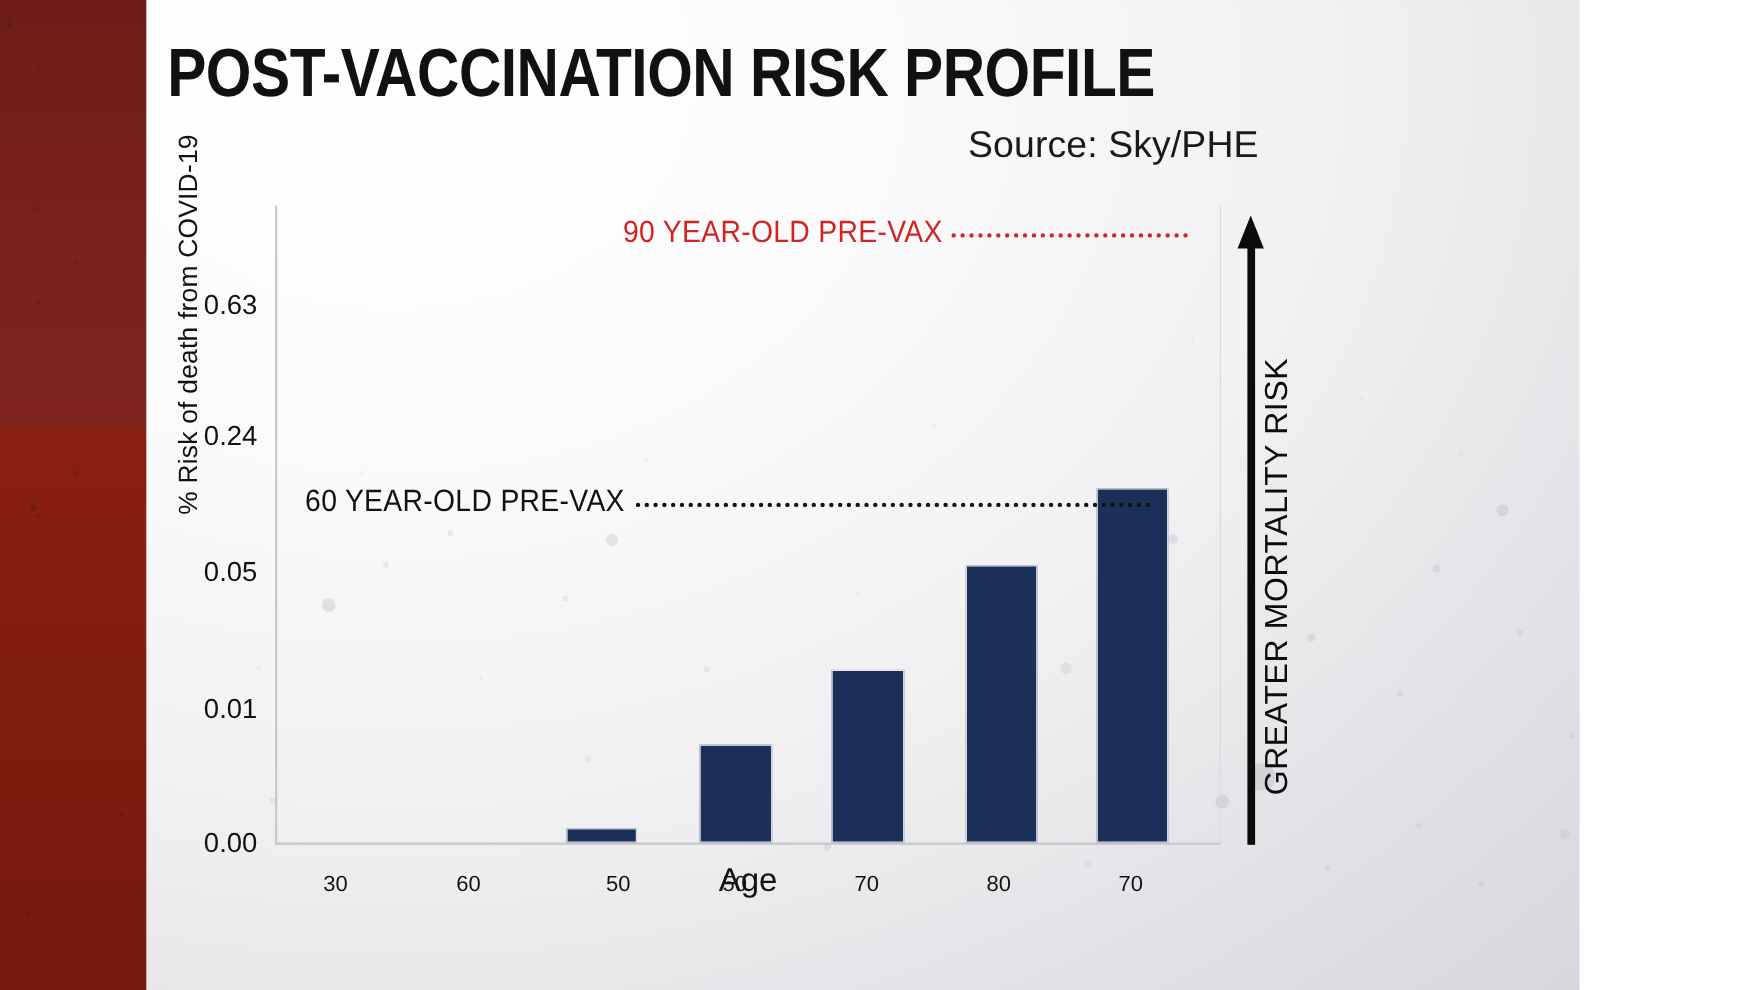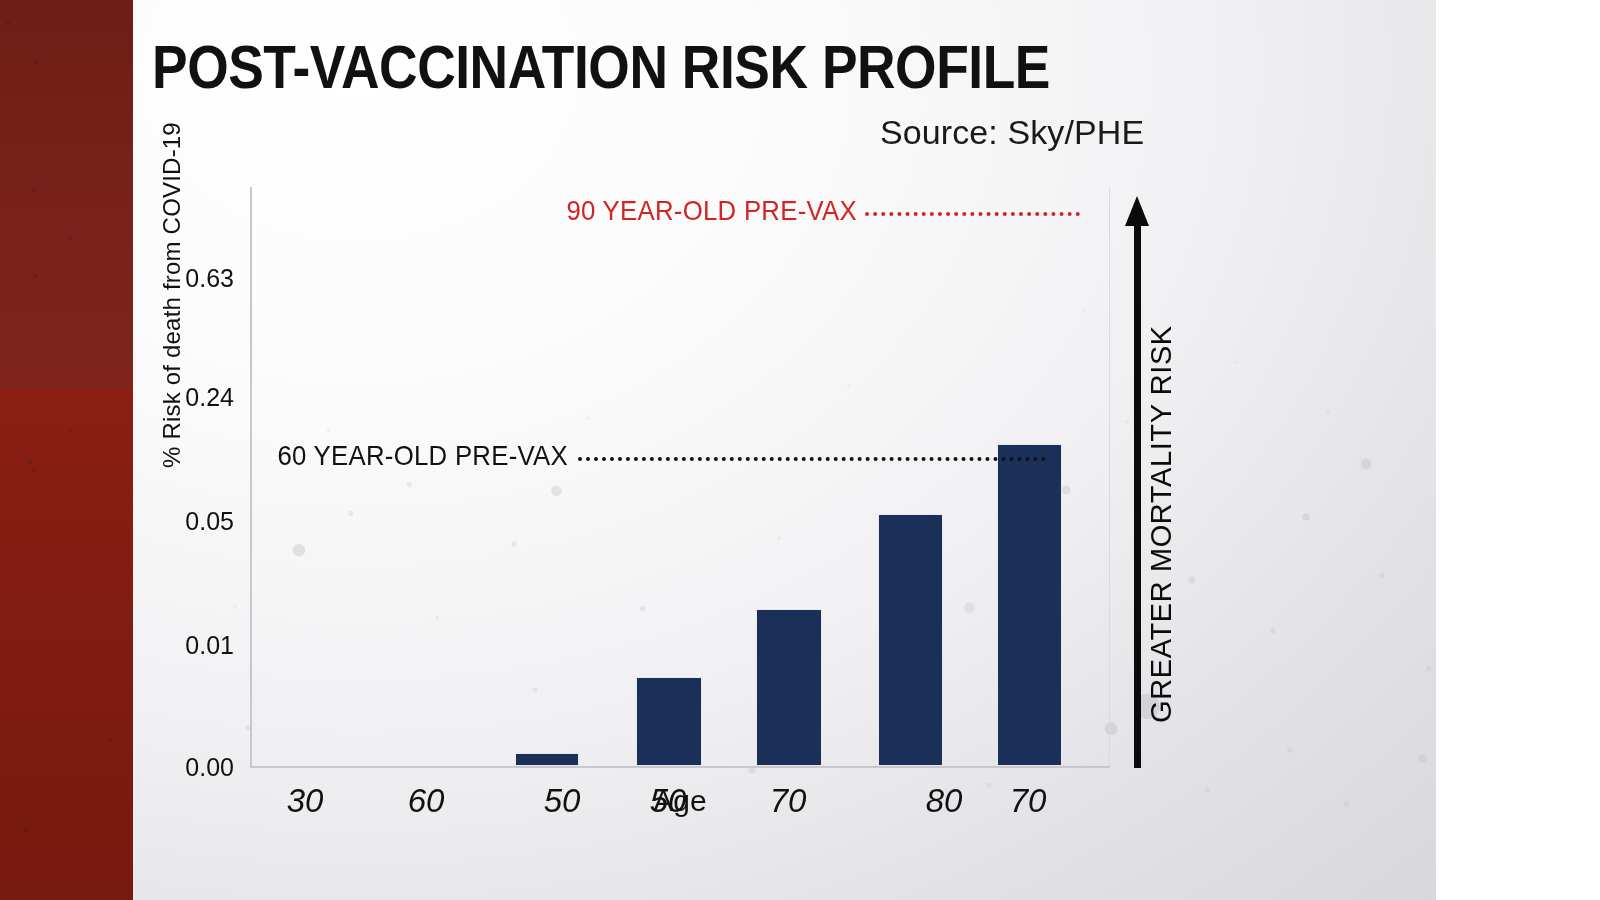--- a/index.html
+++ b/index.html
@@ -110,26 +110,25 @@
     margin-right: 16px;
     transform: translateY(-50%);
     font-size: 25px;
     color: #111;
     white-space: nowrap;
     text-align: right;
   }
   .xtick {
     position: absolute;
     top: 100%;
-    margin-top: 14px;
+    margin-top: 25px;
     transform: translateX(-50%);
-    font-size: 33px;
+    font-size: 20px;
     color: #111;
     white-space: nowrap;
-    font-style: italic;
   }
 
   
   .ylabel {
     position: absolute;
     left: 158px;
     top: 468px;
     font-size: 24px;
     color: #111;
     transform: rotate(-90deg);
@@ -300,21 +299,21 @@
     <div class="ytick" style="top:210px">0.24</div>
     <div class="ytick" style="top:334px">0.05</div>
     <div class="ytick" style="top:458px">0.01</div>
     <div class="ytick" style="top:580px">0.00</div>
 
     <div class="xtick" style="left:55px">30</div>
     <div class="xtick" style="left:176px">60</div>
     <div class="xtick" style="left:312px">50</div>
     <div class="xtick" style="left:418px">50</div>
     <div class="xtick" style="left:538px">70</div>
-    <div class="xtick" style="left:694px">80</div>
+    <div class="xtick" style="left:658px">80</div>
     <div class="xtick" style="left:778px">70</div>
 
     <div class="bar" style="left: 265px; width: 62px; height: 11px; background: rgb(27, 48, 89);"></div>
     <div class="bar" style="left: 386px; width: 64px; height: 87px; background: rgb(27, 48, 89);"></div>
     <div class="bar" style="left: 506px; width: 64px; height: 155px; background: rgb(27, 48, 89);"></div>
     <div class="bar" style="left: 628px; width: 63px; height: 250px; background: rgb(27, 48, 89);"></div>
     <div class="bar" style="left: 747px; width: 63px; height: 320px; background: rgb(27, 48, 89);"></div>
   </div>
 
   <div class="anno-text red" id="anno-red-text" style="left: 257px; width: 600px; text-align: right; top: 195px;">90 YEAR-OLD PRE-VAX</div>

